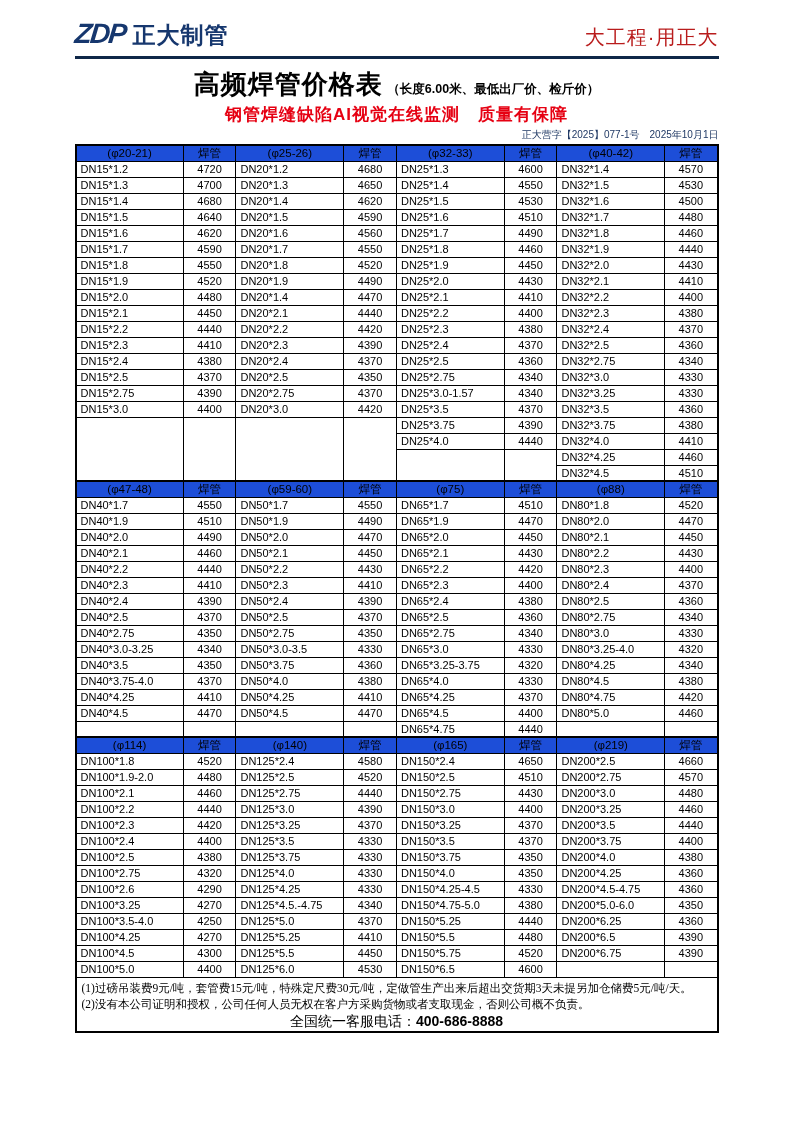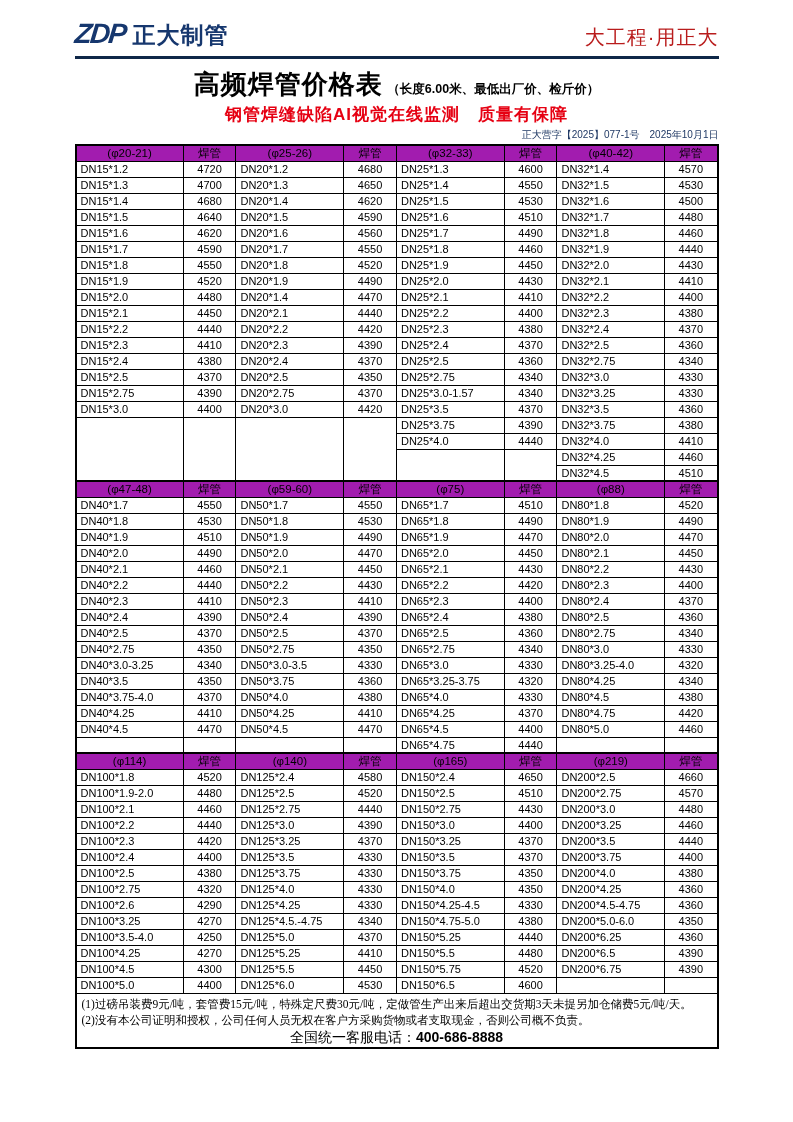--- a/index.html
+++ b/index.html
@@ -46,21 +46,21 @@
     width: 100%; border-collapse: collapse; table-layout: fixed;
     border: 2px solid #000;
   }
   .price-table td {
     border: 1px solid #000;
     height: 16px; padding: 0 4px;
     font-size: 11px; line-height: 1.1;
     overflow: hidden; white-space: nowrap;
   }
   .price-table tr.sec-head td {
-    background: #a21caf; text-align: center;
+    background: #1d4ed8; text-align: center;
     border-top: 2px solid #000; font-size: 11.5px;
   }
   .price-table td.name { text-align: left; }
   .price-table td.val  { text-align: center; }
   .price-table td.nb { border-bottom: 0; }
   .price-table td.nt { border-top: 0; }
 
   .notes-cell { padding: 2px 5px 2px !important; height: auto !important; white-space: normal !important; margin-left: 12px; }
   .note-line { font-size: 11.5px; line-height: 1.45; font-family: "Liberation Serif", serif; }
   .service-line { text-align: center; font-size: 14px; margin-top: 1px; font-family: "Liberation Serif", serif; }
@@ -338,30 +338,20 @@
             <td class="name">DN40*1.7</td>
             <td class="val">4550</td>
             <td class="name">DN50*1.7</td>
             <td class="val">4550</td>
             <td class="name">DN65*1.7</td>
             <td class="val">4510</td>
             <td class="name">DN80*1.8</td>
             <td class="val">4520</td>
           </tr>
           <tr>
-            <td class="name">DN40*1.8</td>
-            <td class="val">4530</td>
-            <td class="name">DN50*1.8</td>
-            <td class="val">4530</td>
-            <td class="name">DN65*1.8</td>
-            <td class="val">4490</td>
-            <td class="name">DN80*1.9</td>
-            <td class="val">4490</td>
-          </tr>
-          <tr>
             <td class="name">DN40*1.9</td>
             <td class="val">4510</td>
             <td class="name">DN50*1.9</td>
             <td class="val">4490</td>
             <td class="name">DN65*1.9</td>
             <td class="val">4470</td>
             <td class="name">DN80*2.0</td>
             <td class="val">4470</td>
           </tr>
           <tr>

